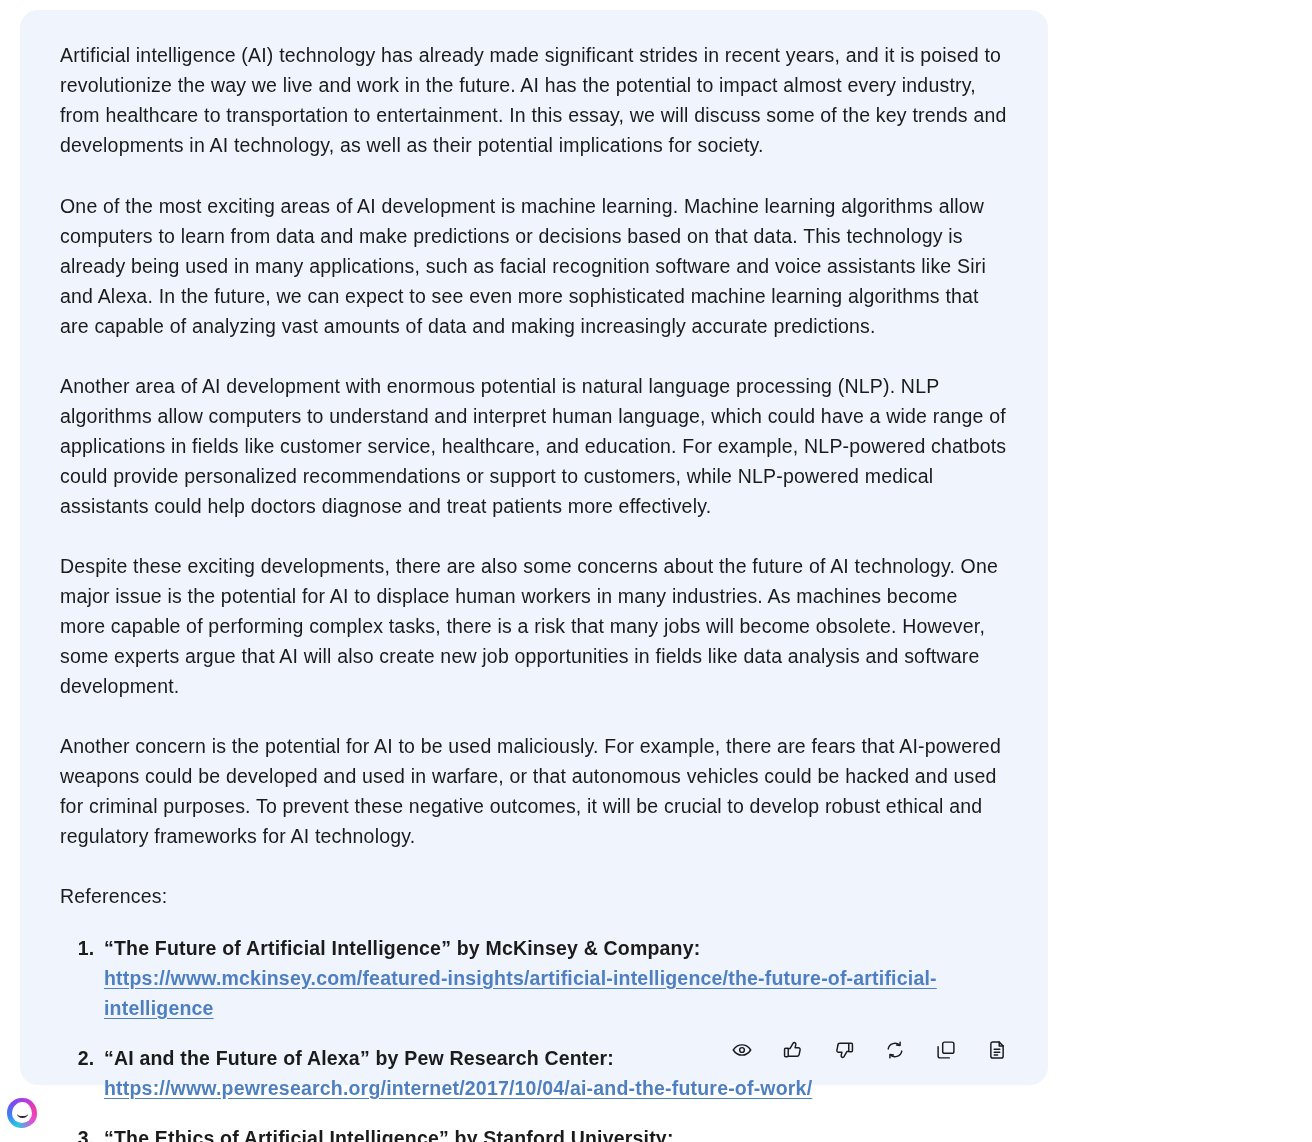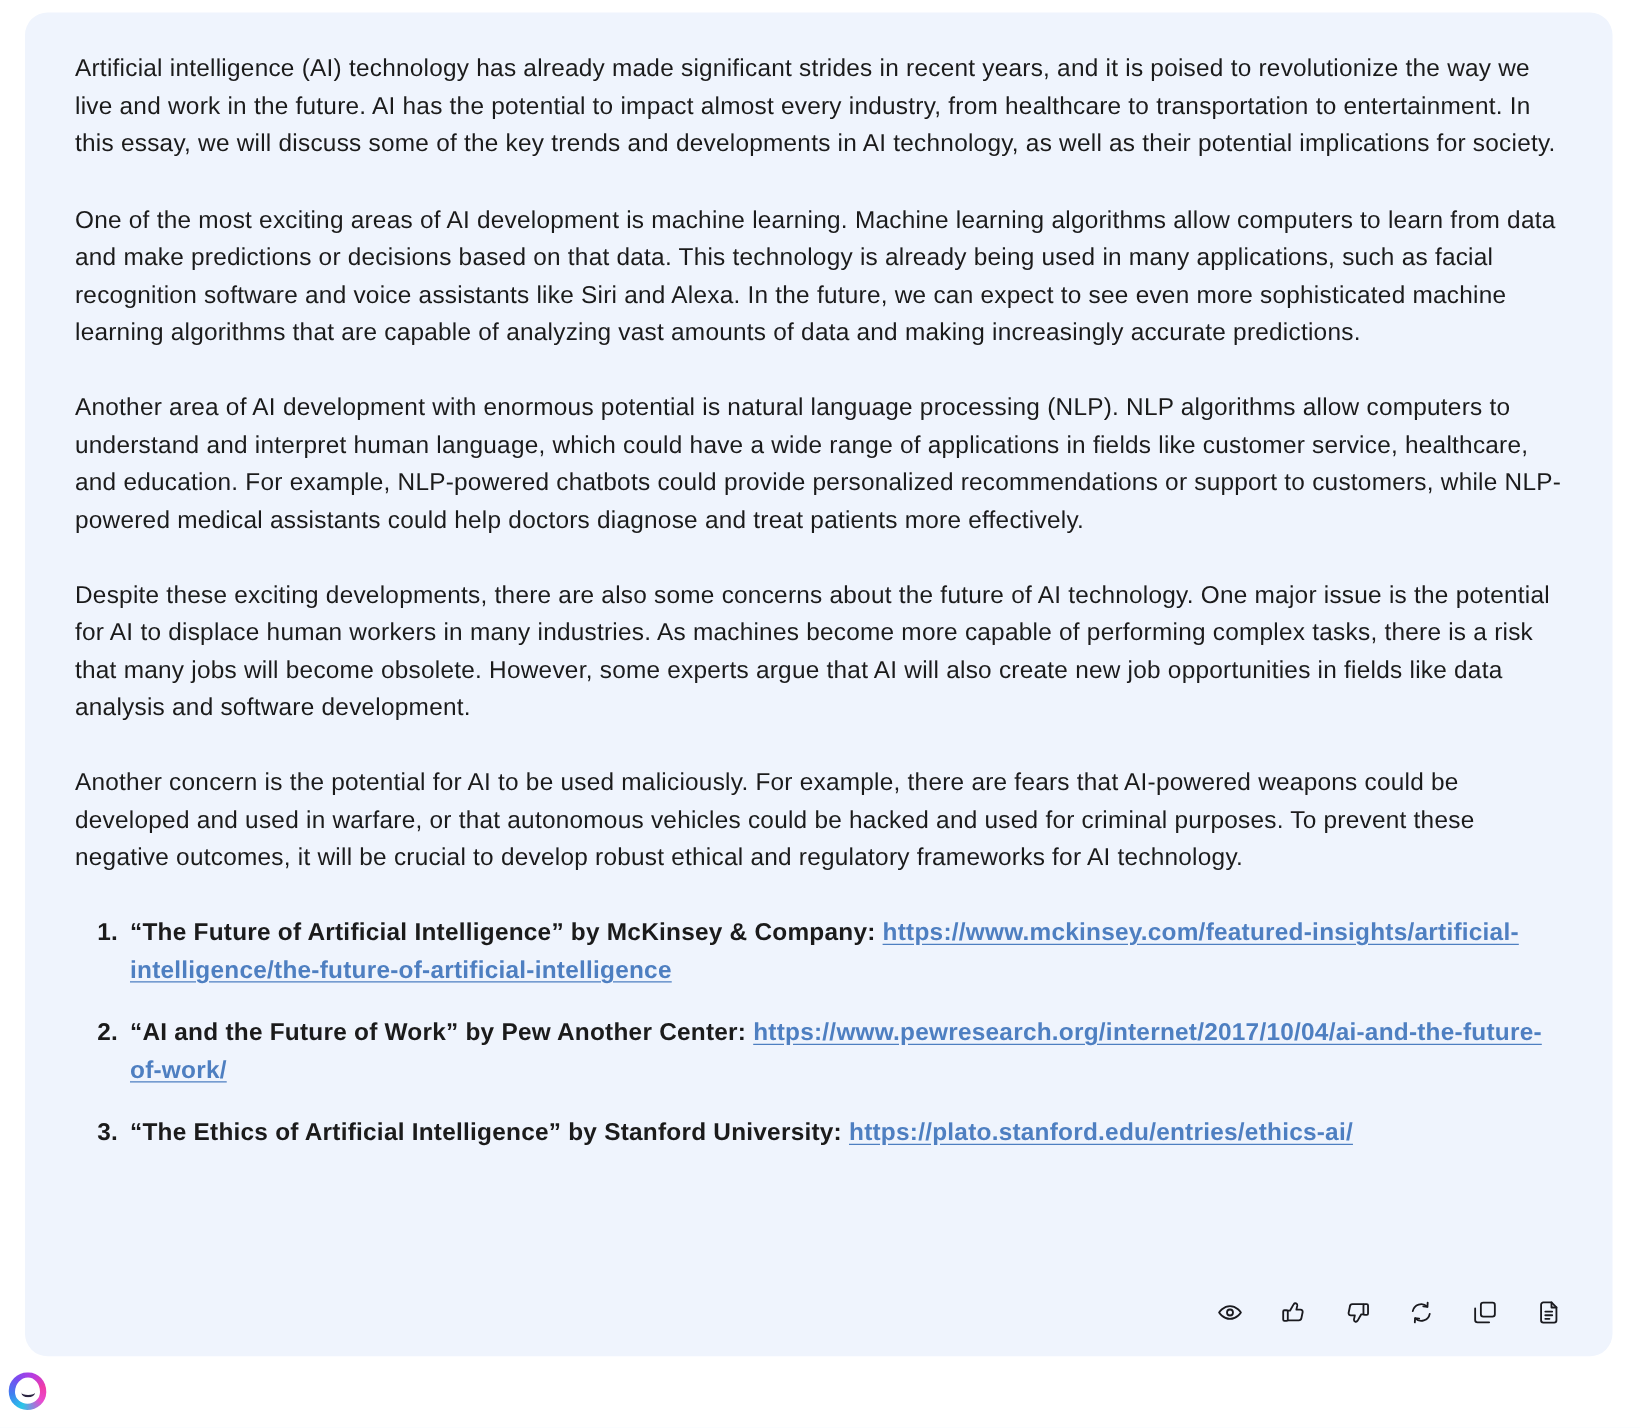--- a/index.html
+++ b/index.html
@@ -12,21 +12,21 @@
     height: 1142px;
     position: relative;
     font-family: "Liberation Sans", sans-serif;
     -webkit-font-smoothing: antialiased;
   }
 
   .response-card {
     position: absolute;
     left: 20px;
     top: 10px;
-    width: 1270px;
+    width: 1028px;
     height: 1075px;
     box-sizing: border-box;
     background: #eff4fd;
     border-radius: 18px;
     padding: 30px 40px 0 40px;
   }
 
   .body-text {
     color: #1b1b1b;
     font-size: 19.5px;
@@ -134,27 +134,28 @@
 <div class="response-card">
 
   <div class="body-text">
 
     <p class="para p1">Artificial intelligence (AI) technology has already made significant strides in recent years, and it is poised to revolutionize the way we live and work in the future. AI has the potential to impact almost every industry, from healthcare to transportation to entertainment. In this essay, we will discuss some of the key trends and developments in AI technology, as well as their potential implications for society.</p>
     <p class="para">One of the most exciting areas of AI development is machine learning. Machine learning algorithms allow computers to learn from data and make predictions or decisions based on that data. This technology is already being used in many applications, such as facial recognition software and voice assistants like Siri and Alexa. In the future, we can expect to see even more sophisticated machine learning algorithms that are capable of analyzing vast amounts of data and making increasingly accurate predictions.</p>
     <p class="para">Another area of AI development with enormous potential is natural language processing (NLP). NLP algorithms allow computers to understand and interpret human language, which could have a wide range of applications in fields like customer service, healthcare, and education. For example, NLP-powered chatbots could provide personalized recommendations or support to customers, while NLP-powered medical assistants could help doctors diagnose and treat patients more effectively.</p>
     <p class="para">Despite these exciting developments, there are also some concerns about the future of AI technology. One major issue is the potential for AI to displace human workers in many industries. As machines become more capable of performing complex tasks, there is a risk that many jobs will become obsolete. However, some experts argue that AI will also create new job opportunities in fields like data analysis and software development.</p>
     <p class="para last-para">Another concern is the potential for AI to be used maliciously. For example, there are fears that AI-powered weapons could be developed and used in warfare, or that autonomous vehicles could be hacked and used for criminal purposes. To prevent these negative outcomes, it will be crucial to develop robust ethical and regulatory frameworks for AI technology.</p>
 
+    <p class="references-label">References:</p>
 
     <ol class="ref-list">
       <li>
         <span>“The Future of Artificial Intelligence” by McKinsey &amp; Company: </span><a class="ref-link" href="#">https://www.mckinsey.com/featured-insights/artificial-intelligence/the-future-of-artificial-intelligence</a>
       </li>
       <li>
-        <span>“AI and the Future of Work” by Pew Another Center: </span><a class="ref-link" href="#">https://www.pewresearch.org/internet/2017/10/04/ai-and-the-future-of-work/</a>
+        <span>“AI and the Future of Alexa” by Pew Research Center: </span><a class="ref-link" href="#">https://www.pewresearch.org/internet/2017/10/04/ai-and-the-future-of-work/</a>
       </li>
       <li>
         <span>“The Ethics of Artificial Intelligence” by Stanford University: </span><a class="ref-link" href="#">https://plato.stanford.edu/entries/ethics-ai/</a>
       </li>
     </ol>
 
   </div>
 
   <div class="action-bar">
 

